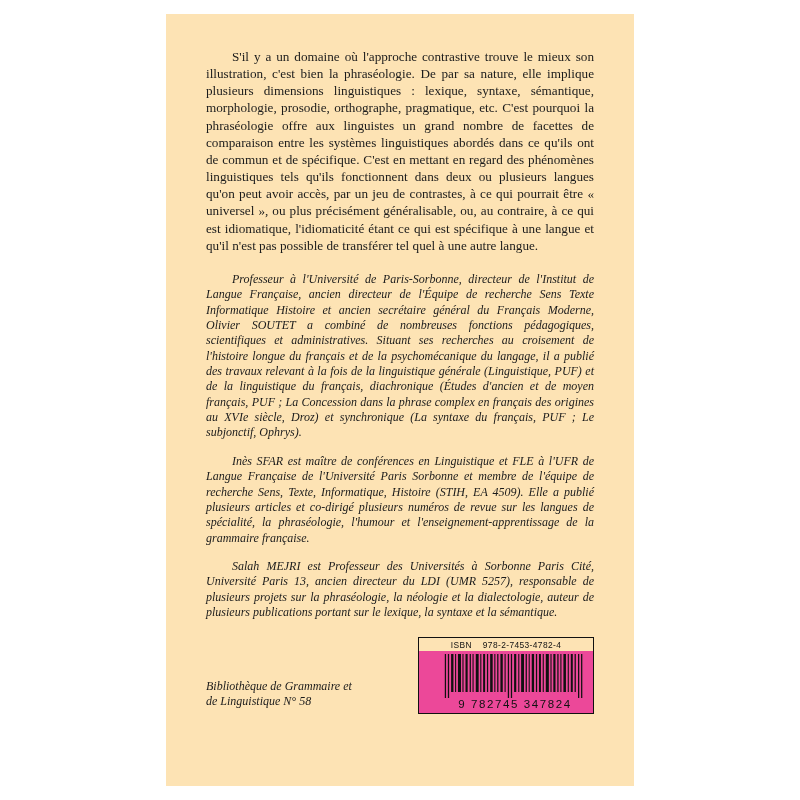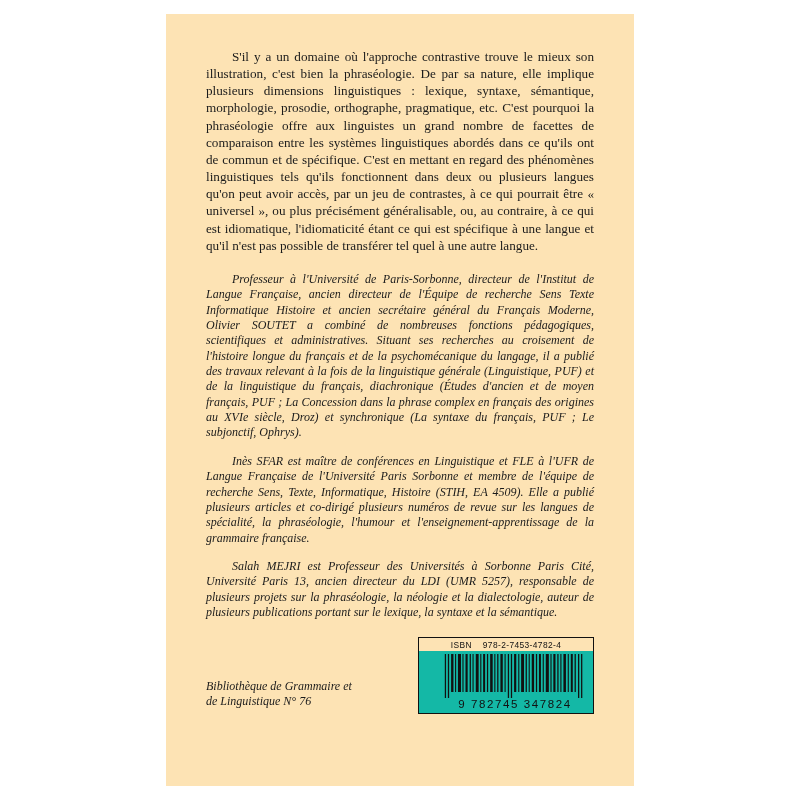--- a/index.html
+++ b/index.html
@@ -74,21 +74,21 @@
     color: #111;
     border: 1px solid #111;
     border-bottom: none;
     padding: 2px 0 1px 0;
     background: #fde3b4;
   }
   .barcode {
     border: 1px solid #111;
     border-top: none;
     padding: 3px 6px 1px 24px;
-    background: #14b8a6;
+    background: #ec4899;
     text-align: center;
   }
   .bars {
     height: 44px;
     width: 100%;
     display: block;
   }
   .ean-digits {
     font-family: "Liberation Sans", sans-serif;
     font-size: 11.5px;
@@ -108,21 +108,21 @@
 
     <p class="bio">Professeur à l'Université de Paris-Sorbonne, directeur de l'Institut de Langue Française, ancien directeur de l'Équipe de recherche Sens Texte Informatique Histoire et ancien secrétaire général du Français Moderne, Olivier SOUTET a combiné de nombreuses fonctions pédagogiques, scientifiques et administratives. Situant ses recherches au croisement de l'histoire longue du français et de la psychomécanique du langage, il a publié des travaux relevant à la fois de la linguistique générale (Linguistique, PUF) et de la linguistique du français, diachronique (Études d'ancien et de moyen français, PUF ; La Concession dans la phrase complex en français des origines au XVIe siècle, Droz) et synchronique (La syntaxe du français, PUF ; Le subjonctif, Ophrys).</p>
 
     <p class="bio">Inès SFAR est maître de conférences en Linguistique et FLE à l'UFR de Langue Française de l'Université Paris Sorbonne et membre de l'équipe de recherche Sens, Texte, Informatique, Histoire (STIH, EA 4509). Elle a publié plusieurs articles et co-dirigé plusieurs numéros de revue sur les langues de spécialité, la phraséologie, l'humour et l'enseignement-apprentissage de la grammaire française.</p>
 
     <p class="bio">Salah MEJRI est Professeur des Universités à Sorbonne Paris Cité, Université Paris 13, ancien directeur du LDI (UMR 5257), responsable de plusieurs projets sur la phraséologie, la néologie et la dialectologie, auteur de plusieurs publications portant sur le lexique, la syntaxe et la sémantique.</p>
 
     <div class="footer">
       <div class="series">
         <div>Bibliothèque de Grammaire et</div>
-        <div>de Linguistique N° 76</div>
+        <div>de Linguistique N° 58</div>
       </div>
 
       <div class="barcode-block">
         <div class="isbn-line">
           <span>ISBN</span>
           &nbsp;&nbsp;
           <span>978-2-7453-4782-4</span>
         </div>
         <div class="barcode">
           <svg class="bars" viewBox="0 0 160 44" preserveAspectRatio="none">

